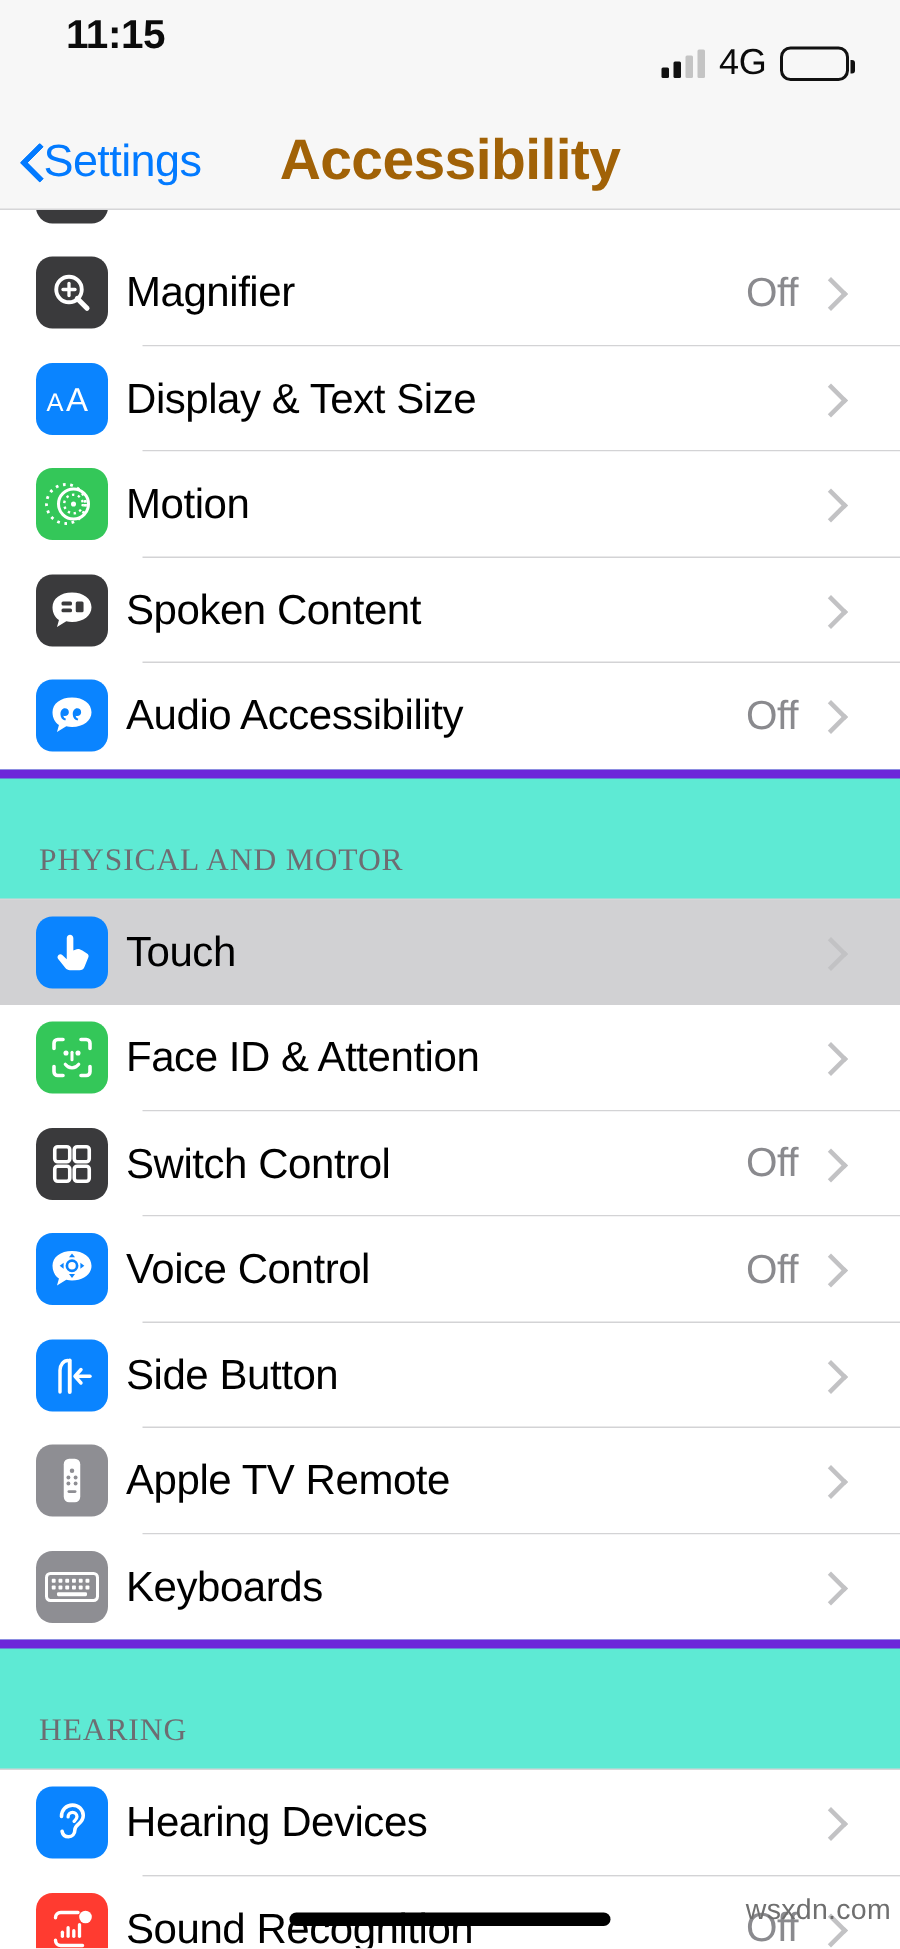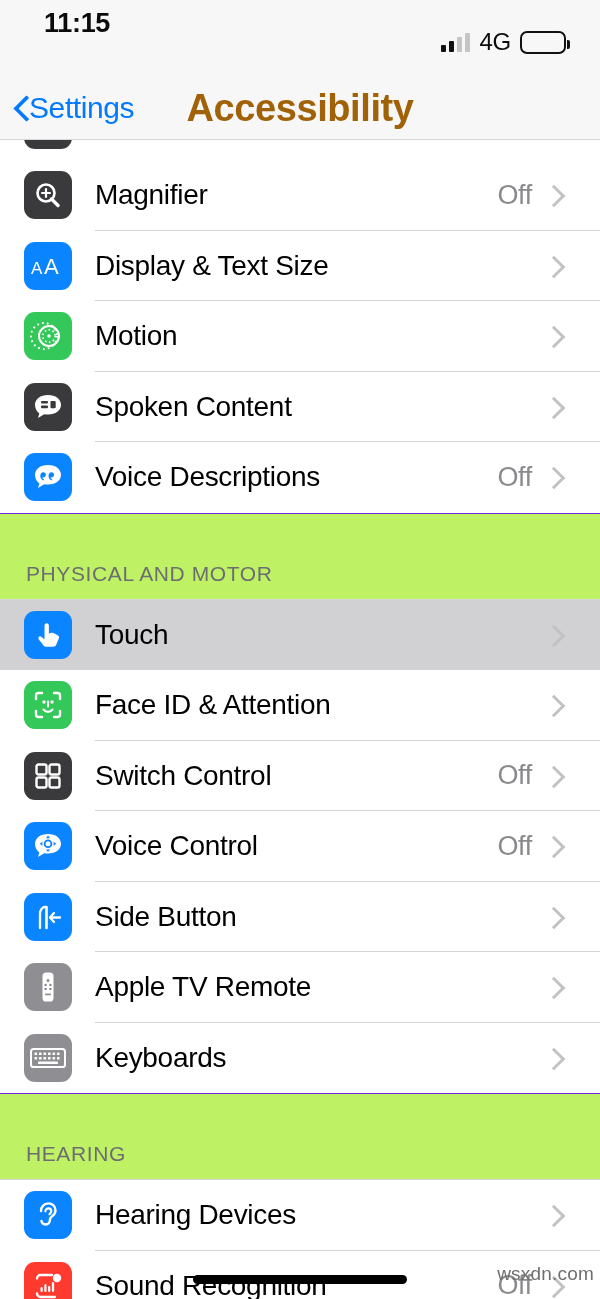--- a/index.html
+++ b/index.html
@@ -97,24 +97,25 @@
     position: absolute; left: 0; right: 0; top: 50%;
     transform: translateY(-50%);
     text-align: center;
     font-size: 38px; font-weight: 700; color: #a16207;
     letter-spacing: -0.4px;
   }
 
   
   .list { position: relative; background: #fff; }
   .group-gap {
-    background: #bef264;
-    border-top: 1px solid #6d28d9;
+    background: #5eead4;
+    border-top: 6px solid #6d28d9;
     border-bottom: 1px solid #d6d6d8;
     position: relative;
+    font-family: Liberation Serif, serif;
   }
   .group-header {
     position: absolute;
     left: 26px; bottom: 13px;
     font-size: 21px;
     color: #6d6d72;
     letter-spacing: 0.6px;
   }
 
   .row {
@@ -135,21 +136,21 @@
     width: 48px; height: 48px;
     border-radius: 11px;
     flex: 0 0 48px;
     position: relative;
     overflow: hidden;
     display: flex; align-items: center; justify-content: center;
   }
   .icon svg { display:block; }
 
   .row-label {
-    margin-left: 23px;
+    margin-left: 12px;
     font-size: 28px;
     color: #000;
     letter-spacing: -0.3px;
     white-space: nowrap;
   }
   .row-right {
     margin-left: auto;
     display: flex; align-items: center; gap: 14px;
     padding-right: 40px;
   }
@@ -295,21 +296,21 @@
     </div>
 
     <div class="row nosep">
       <span class="icon" style="background:#0a84ff;">
         <svg width="36" height="34" viewBox="0 0 36 34">
           <path d="M18 5c7.7 0 13 4.2 13 9.8 0 5.6-5.3 9.8-13 9.8-1.3 0-2.6-.1-3.8-.4L8 28l1.3-4.6C6.6 21.6 5 18.4 5 14.8 5 9.2 10.3 5 18 5z" fill="#fff"></path>
           <path d="M13.2 12.2c1.6 0 2.7 1.1 2.7 2.6 0 1.5-1.1 2.6-2.6 2.6-.4 0-.8-.1-1.1-.2.2 1 .9 1.7 1.8 2l-.5 1.2c-1.9-.5-3.2-2.1-3.2-4.3 0-2.3 1.3-3.9 2.9-3.9z" fill="#0a84ff"></path>
           <path d="M21.4 12.2c1.6 0 2.7 1.1 2.7 2.6 0 1.5-1.1 2.6-2.6 2.6-.4 0-.8-.1-1.1-.2.2 1 .9 1.7 1.8 2l-.5 1.2c-1.9-.5-3.2-2.1-3.2-4.3 0-2.3 1.3-3.9 2.9-3.9z" fill="#0a84ff"></path>
         </svg>
       </span>
-      <span class="row-label">Voice Descriptions</span>
+      <span class="row-label">Audio Accessibility</span>
       <span class="row-right">
         <span class="row-value">Off</span>
         <span class="chev-r"></span>
       </span>
 
     </div>
   </div>
 
   <div class="group-gap" style="height:87px;">
     <div class="group-header">PHYSICAL AND MOTOR</div>

